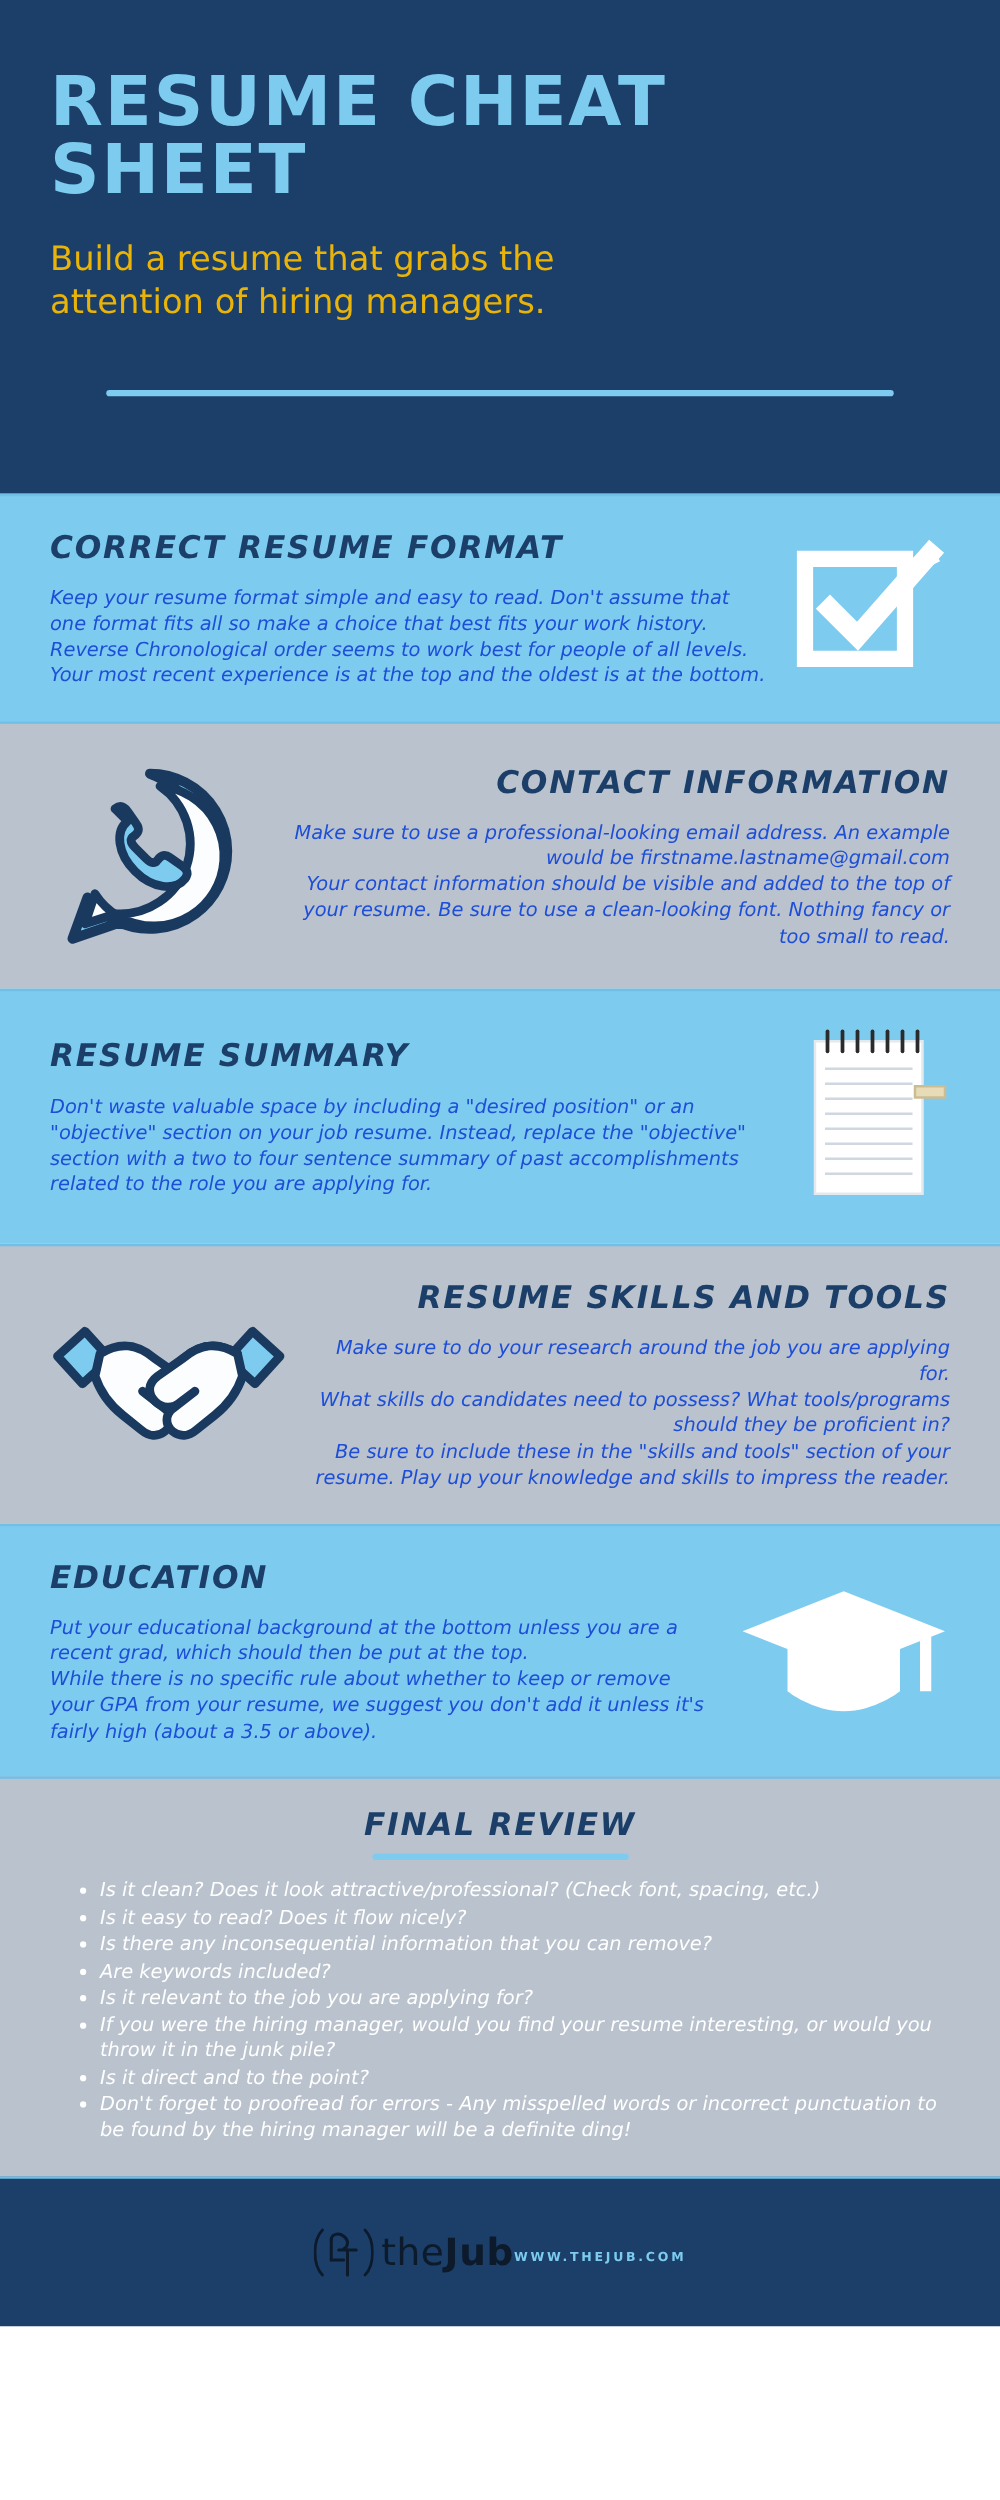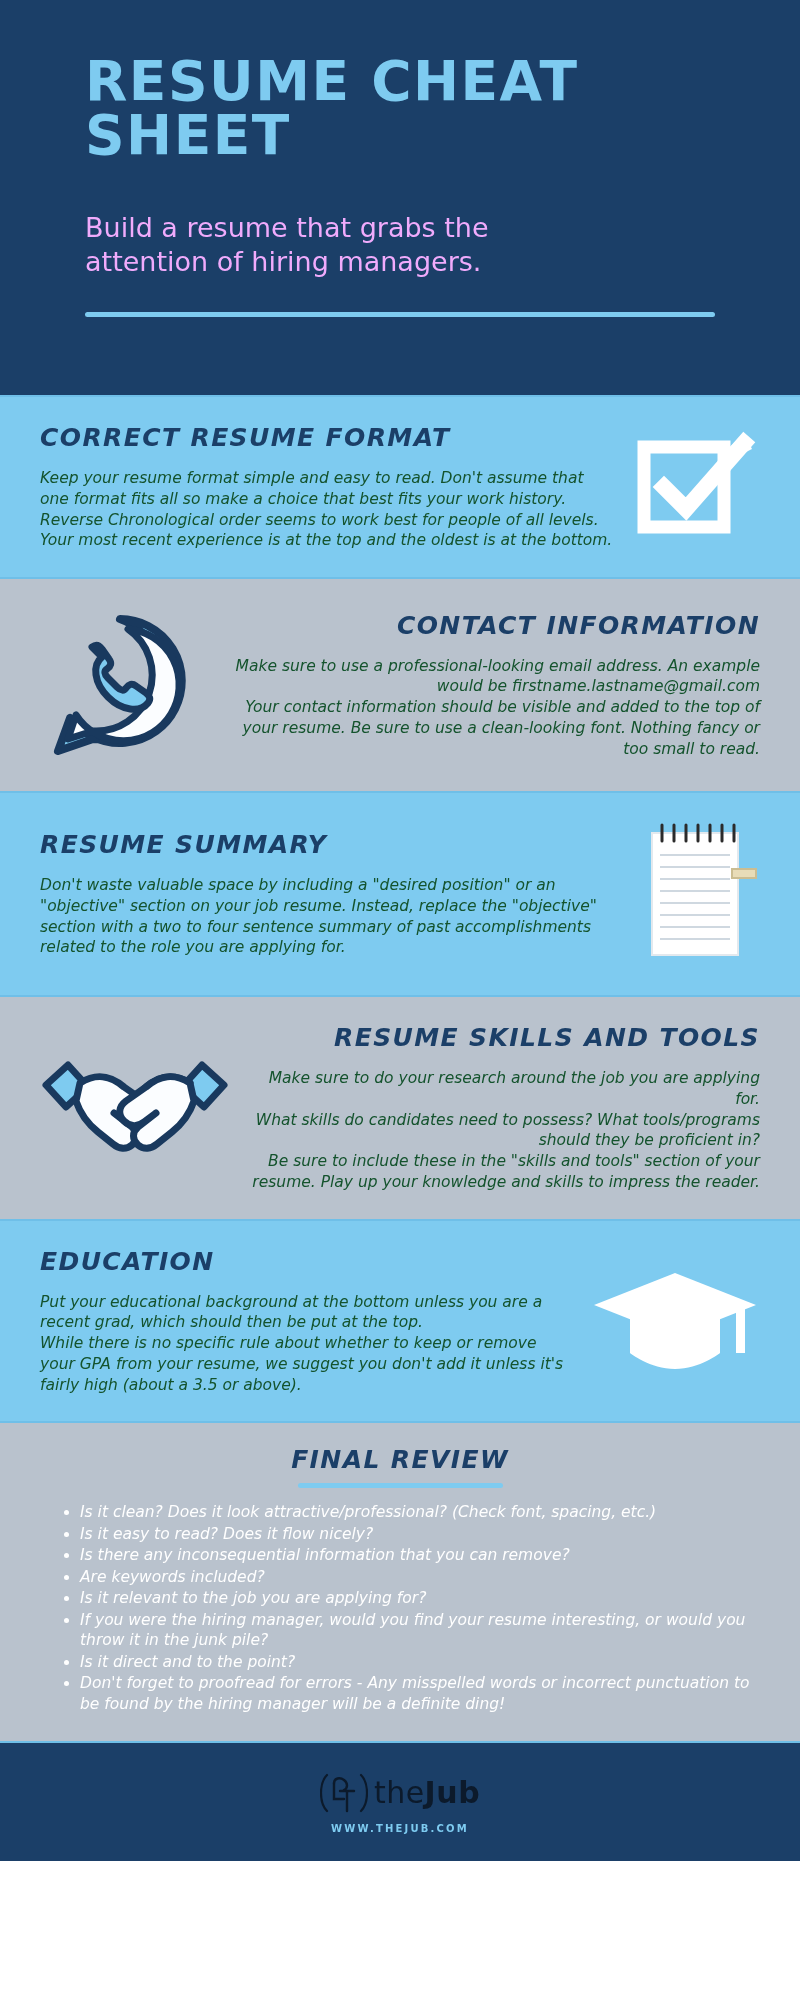--- a/index.html
+++ b/index.html
@@ -14,37 +14,37 @@
     position: relative;
     width: 800px;
     height: 2000px;
     overflow: hidden;
   }
 
   
   .header {
     background: #1b3f68;
     height: 395px;
-    padding: 55px 85px 0 85px;
+    padding: 55px 85px 0 40px;
     position: relative;
   }
   .header-title {
     font-size: 55px;
     line-height: 0.98;
     font-weight: bold;
     color: #7ecbf0;
     letter-spacing: 1.5px;
     text-transform: uppercase;
     max-width: 640px;
   }
   .header-sub {
-    margin-top: 48px;
+    margin-top: 28px;
     font-size: 27px;
     line-height: 1.28;
-    color: #f0abfc;
+    color: #eab308;
     font-weight: 400;
     max-width: 530px;
   }
   .header-rule {
     position: absolute;
     left: 85px;
     right: 85px;
     bottom: 78px;
     height: 5px;
     border-radius: 3px;
@@ -65,21 +65,21 @@
     font-size: 25px;
     font-weight: bold;
     letter-spacing: 1.4px;
     color: #1b3f68;
     text-transform: uppercase;
     margin-bottom: 16px;
   }
   .sec-body {
     font-size: 15.5px;
     line-height: 1.34;
-    color: #14532d;
+    color: #1d4ed8;
     white-space: pre-line;
   }
   .align-right { text-align: right; }
 
   .row { display: flex; align-items: center; }
   .col-text { flex: 1 1 auto; }
   .col-art  { flex: 0 0 auto; display: flex; align-items: center; justify-content: center; }
 
   
   .art-check {
@@ -126,21 +126,21 @@
     width: 5px; height: 5px;
     border-radius: 50%;
     background: #ffffff;
   }
 
   
   .footer {
     background: #1b3f68;
     height: 120px;
     display: flex;
-    flex-direction: column;
+    flex-direction: row;
     align-items: center;
     justify-content: center;
     border-top: 2px solid #6fbfe8;
   }
   .logo-row {
     display: flex;
     align-items: center;
     gap: 6px;
   }
   .logo-mark { width: 48px; height: 44px; }

